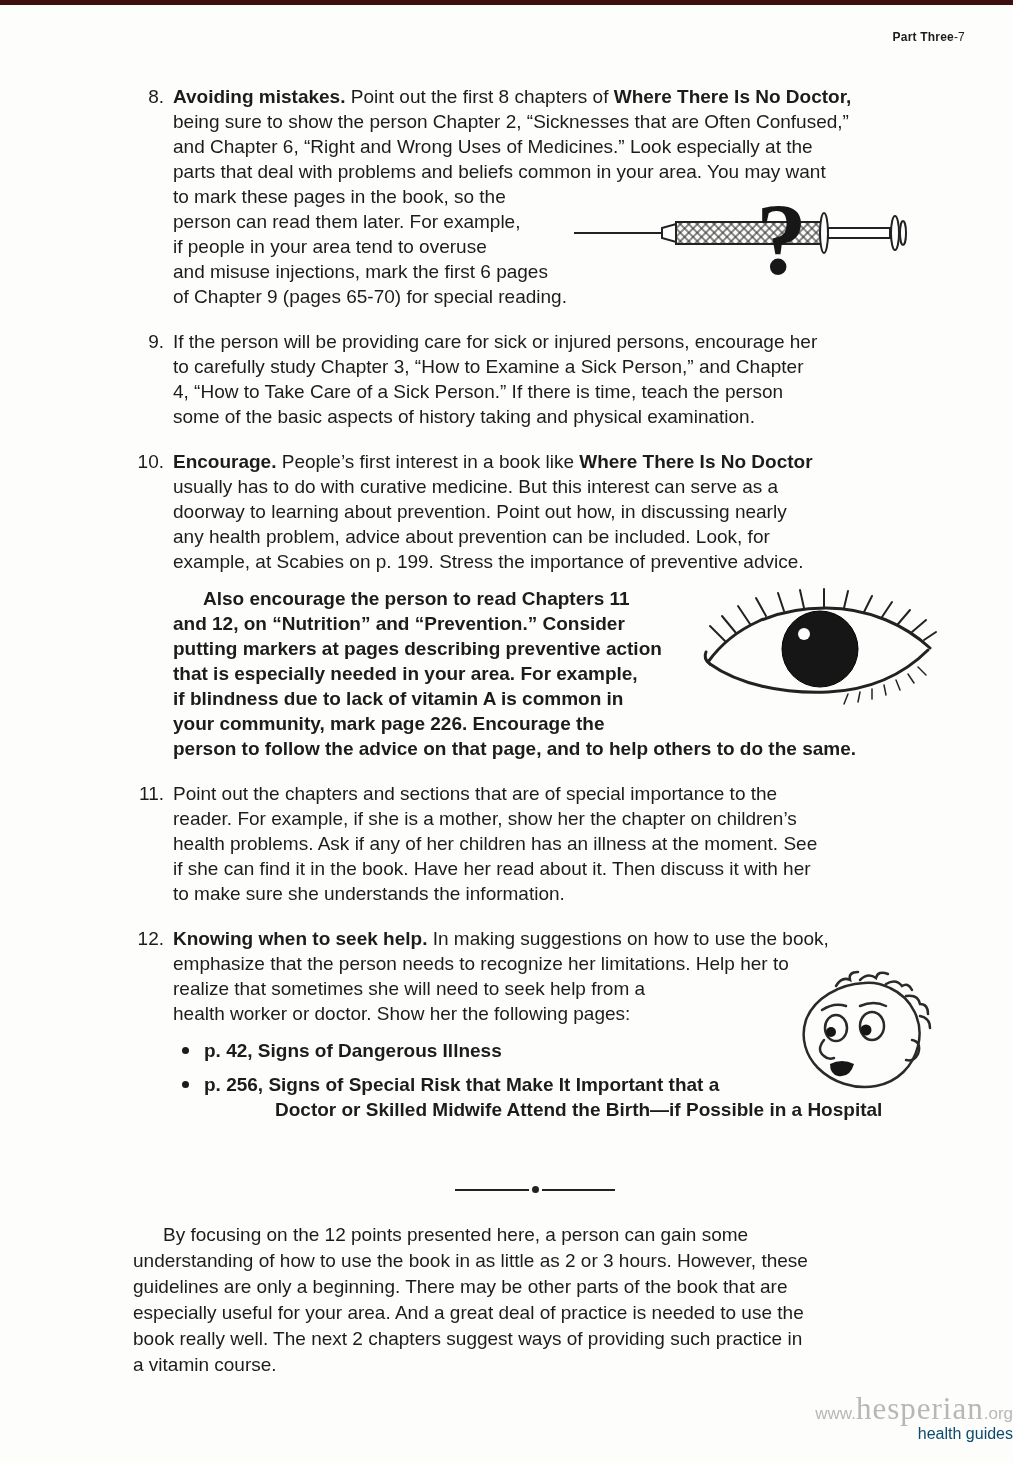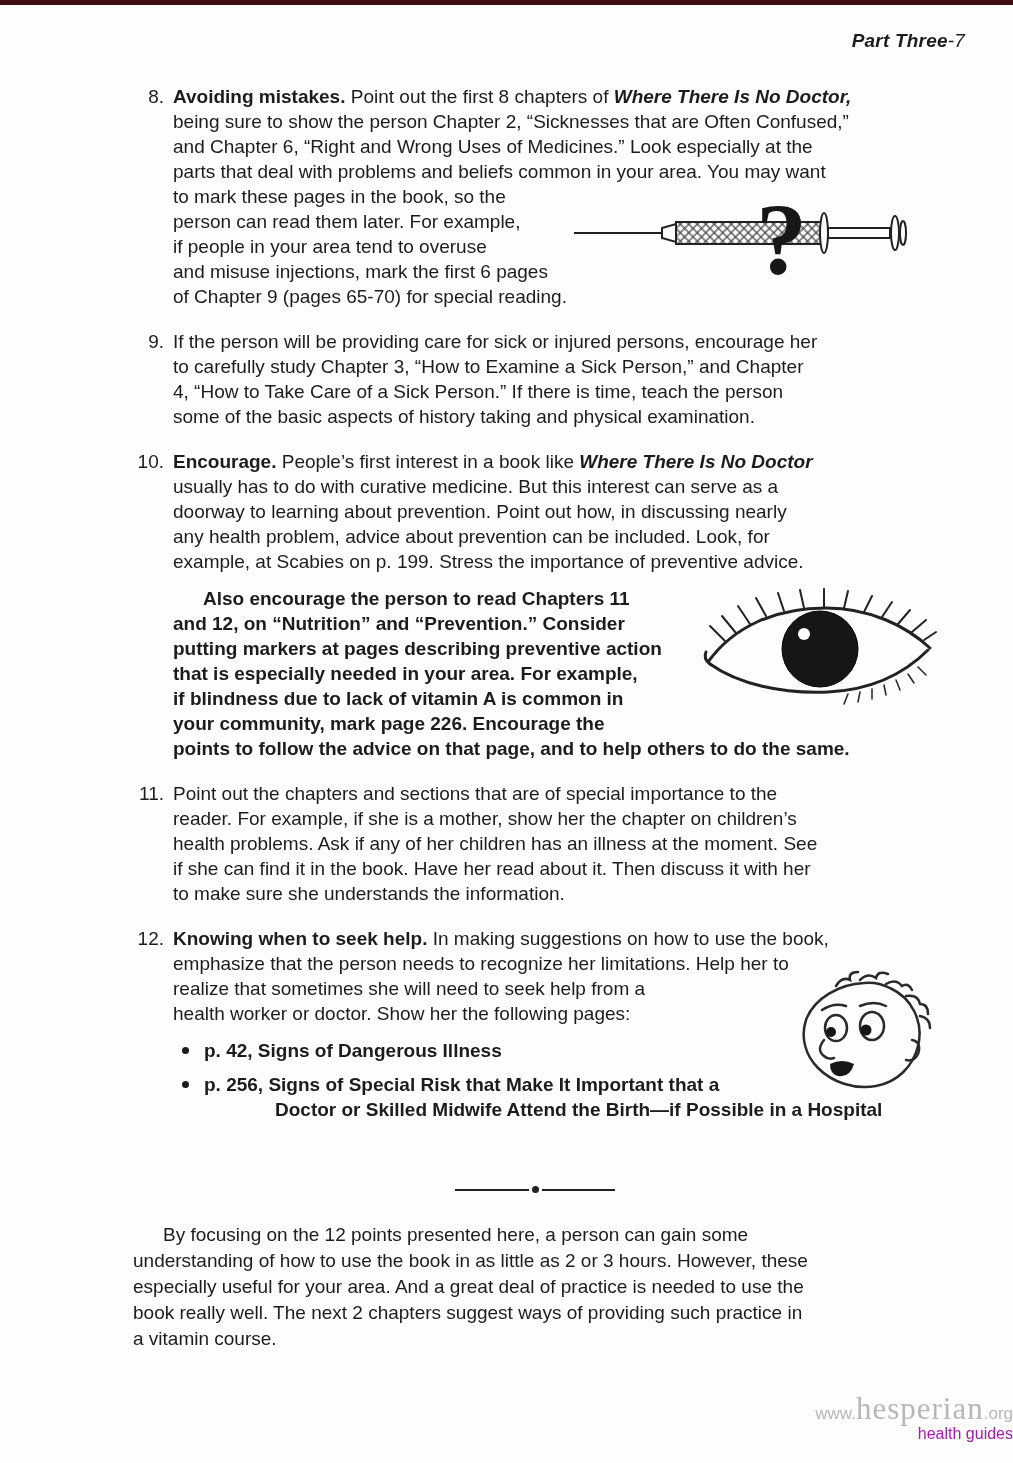--- a/index.html
+++ b/index.html
@@ -12,21 +12,21 @@
     overflow: hidden;
     font-family: "Liberation Sans", sans-serif;
     color: #1c1c1c;
   }
   .scan-edge {
     position: absolute; top: 0; left: 0; right: 0; height: 5px;
     background: #3d0f0f;
   }
   .header {
     position: absolute; top: 30px; right: 48px;
-    font-size: 19px; letter-spacing: 0.2px; font-style: italic;
+    font-size: 12px; letter-spacing: 0.2px;
   }
   .hdr-bold { font-weight: 700; }
   .content {
     position: absolute; left: 133px; top: 84px; width: 812px;
   }
   .item { display: flex; margin-bottom: 20px; }
   .num {
     flex: none; width: 31px; text-align: right;
     font-size: 19px; line-height: 25px;
   }
@@ -39,21 +39,21 @@
   }
   .line.indent { padding-left: 30px; }
   .line.cont { padding-left: 102px; }
   .line.bullet { margin-top: 9px; }
   .bdot {
     display: inline-block; width: 7px; height: 7px; border-radius: 50%;
     background: #1c1c1c; vertical-align: middle;
     margin-left: 9px; margin-right: 15px; margin-bottom: 3px;
   }
   .b { font-weight: 700; }
-  .bi { font-weight: 700; font-style: italic; }
+  .bi { font-weight: 700; }
   .illustration { position: absolute; }
   .syringe-pos { left: 570px; top: 186px; }
   .eye-pos { left: 698px; top: 586px; }
   .face-pos { left: 740px; top: 970px; }
   .divider {
     position: absolute; top: 1186px; left: 455px; width: 160px;
     display: flex; align-items: center;
   }
   .divider-line { flex: 1; border-top: 2px solid #222; }
   .divider-dot {
@@ -67,21 +67,21 @@
   .footer {
     position: absolute; top: 1394px; left: 0; width: 100%;
     text-align: right; color: #b7b7b7;
   }
   .logo-line { line-height: 30px; }
   .logo-small { font-size: 17px; }
   .logo-big {
     font-family: "Liberation Serif", serif;
     font-size: 31px; letter-spacing: 1px;
   }
-  .tagline { font-size: 16px; margin-top: -4px; color: #a21caf; }
+  .tagline { font-size: 16px; margin-top: -4px; color: #0c4a6e; }
 </style>
 </head>
 <body>
 
 <div class="page">
 
   <div class="scan-edge"></div>
 
   <div class="header">
     <span class="hdr-bold">Part Three</span><span>-7</span>
@@ -125,21 +125,21 @@
             <div class="line"><span>any health problem, advice about prevention can be included. Look, for</span></div>
             <div class="line"><span>example, at Scabies on p. 199. Stress the importance of preventive advice.</span></div>
           </div>
           <div class="para">
             <div class="line indent"><span>Also encourage the person to read Chapters 11</span></div>
             <div class="line"><span>and 12, on “Nutrition” and “Prevention.” Consider</span></div>
             <div class="line"><span>putting markers at pages describing preventive action</span></div>
             <div class="line"><span>that is especially needed in your area. For example,</span></div>
             <div class="line"><span>if blindness due to lack of vitamin A is common in</span></div>
             <div class="line"><span>your community, mark page 226. Encourage the</span></div>
-            <div class="line"><span>points to follow the advice on that page, and to help others to do the same.</span></div>
+            <div class="line"><span>person to follow the advice on that page, and to help others to do the same.</span></div>
           </div>
         </div>
       </div>
       <div class="item">
         <div class="num">11.</div>
         <div class="ibody">
           <div class="para">
             <div class="line"><span>Point out the chapters and sections that are of special importance to the</span></div>
             <div class="line"><span>reader. For example, if she is a mother, show her the chapter on children’s</span></div>
             <div class="line"><span>health problems. Ask if any of her children has an illness at the moment. See</span></div>
@@ -241,20 +241,21 @@
 
   <div class="divider">
     <span class="divider-line"></span>
     <span class="divider-dot"></span>
     <span class="divider-line"></span>
   </div>
 
   <div class="closing">
       <div class="line indent"><span>By focusing on the 12 points presented here, a person can gain some</span></div>
       <div class="line"><span>understanding of how to use the book in as little as 2 or 3 hours. However, these</span></div>
+      <div class="line"><span>guidelines are only a beginning. There may be other parts of the book that are</span></div>
       <div class="line"><span>especially useful for your area. And a great deal of practice is needed to use the</span></div>
       <div class="line"><span>book really well. The next 2 chapters suggest ways of providing such practice in</span></div>
       <div class="line"><span>a vitamin course.</span></div>
     </div>
 
   <div class="footer">
     <div class="logo-line">
       <span class="logo-small">www.</span><span class="logo-big">hesperian</span><span class="logo-small">.org</span>
     </div>
     <div class="tagline">health guides</div>

